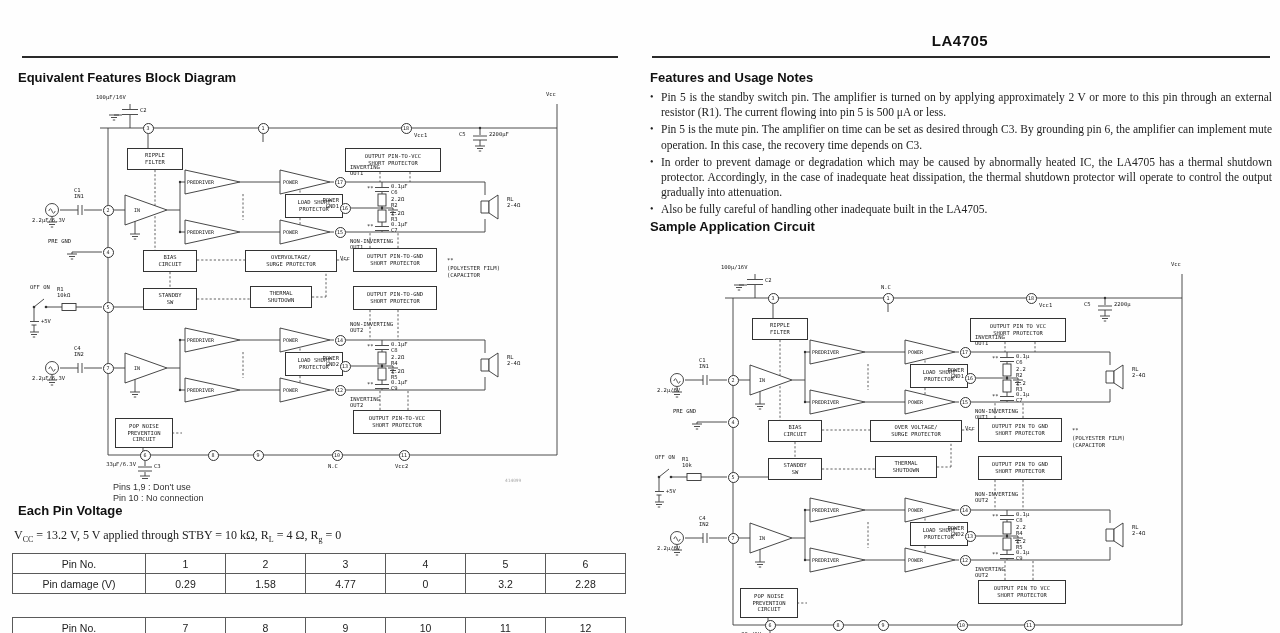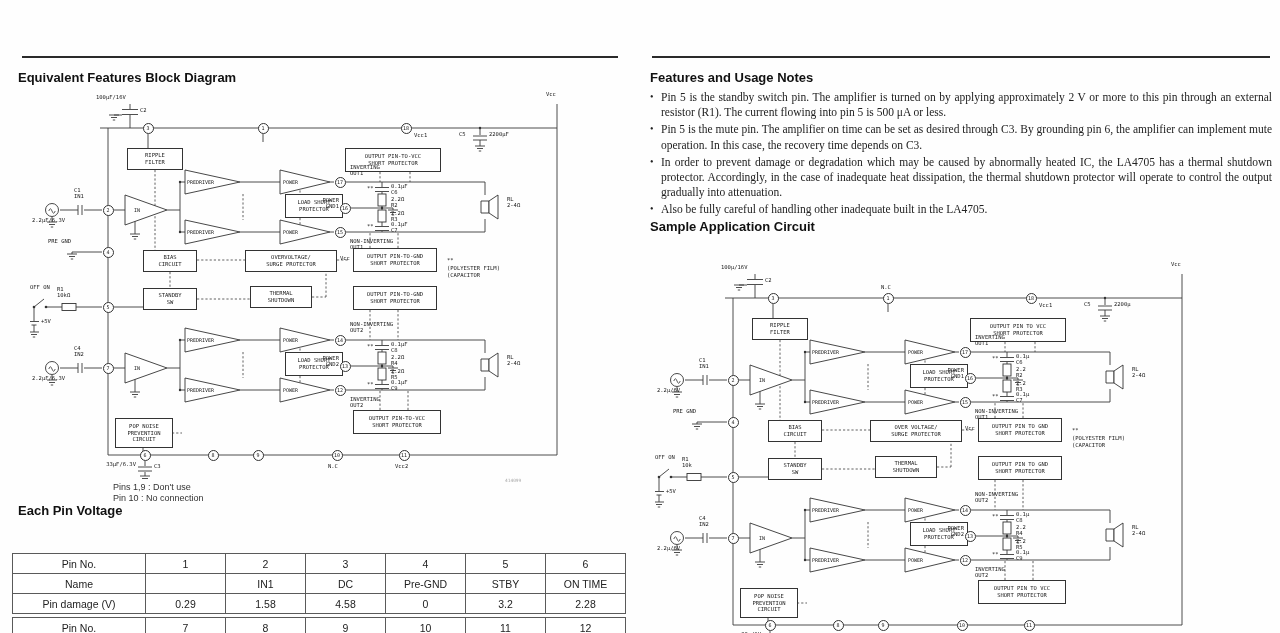--- a/index.html
+++ b/index.html
@@ -266,20 +266,23 @@
     <div class="lbl" style="left:365px;top:375px;">Vcc2</div>
     <div class="lbl" style="left:64px;top:373px;width:42px;text-align:right;">33μF/6.3V</div>
     <div class="lbl" style="left:124px;top:375px;">C3</div>
   </div>
 
   <div class="notes" style="left:113px;top:482px;">Pins 1,9 : Don't use</div>
   <div class="notes" style="left:113px;top:493px;">Pin 10 : No connection</div>
   <div class="doccode" style="left:505px;top:478px;">414099</div>
 
   <div class="h2" style="left:18px;top:503px;">Each Pin Voltage</div>
+  <div class="cond">
+    <span>V</span><sub>CC</sub><span> = 13.2 V, 5 V applied through STBY = 10 kΩ, R</span><sub>L</sub><span> = 4 Ω, R</span><sub>g</sub><span> = 0</span>
+  </div>
 
   <table class="pv" style="left:12px;top:553px;width:613px;">
     <colgroup>
         <col style="width:133px">
         <col style="width:80px">
         <col style="width:80px">
         <col style="width:80px">
         <col style="width:80px">
         <col style="width:80px">
         <col style="width:80px">
@@ -288,33 +291,24 @@
       <tr>
         <td>Pin No.</td>
         <td>1</td>
         <td>2</td>
         <td>3</td>
         <td>4</td>
         <td>5</td>
         <td>6</td>
       </tr>
       <tr>
-        <td>Name</td>
-        <td></td>
-        <td>IN1</td>
-        <td>DC</td>
-        <td>Pre-GND</td>
-        <td>STBY</td>
-        <td>ON TIME</td>
-      </tr>
-      <tr>
         <td>Pin damage (V)</td>
         <td>0.29</td>
         <td>1.58</td>
-        <td>4.58</td>
+        <td>4.77</td>
         <td>0</td>
         <td>3.2</td>
         <td>2.28</td>
       </tr>
     </tbody>
   </table>
 
   <table class="pv" style="left:12px;top:617px;width:613px;">
     <colgroup>
         <col style="width:133px">
@@ -331,20 +325,21 @@
         <td>7</td>
         <td>8</td>
         <td>9</td>
         <td>10</td>
         <td>11</td>
         <td>12</td>
       </tr>
     </tbody>
   </table>
 
+  <div class="title" style="left:640px;top:32px;width:640px;">LA4705</div>
   <div class="rule" style="left:652px;top:56px;width:618px;"></div>
   <div class="h2" style="left:650px;top:70px;">Features and Usage Notes</div>
 
   <div class="bullets">
     <div class="bullet">
         <span class="dot">•</span>
         <span class="bt">Pin 5 is the standby switch pin. The amplifier is turned on by applying approximately 2 V or more to this pin through an external resistor (R1). The current flowing into pin 5 is 500 μA or less.</span>
       </div>
     <div class="bullet">
         <span class="dot">•</span>

